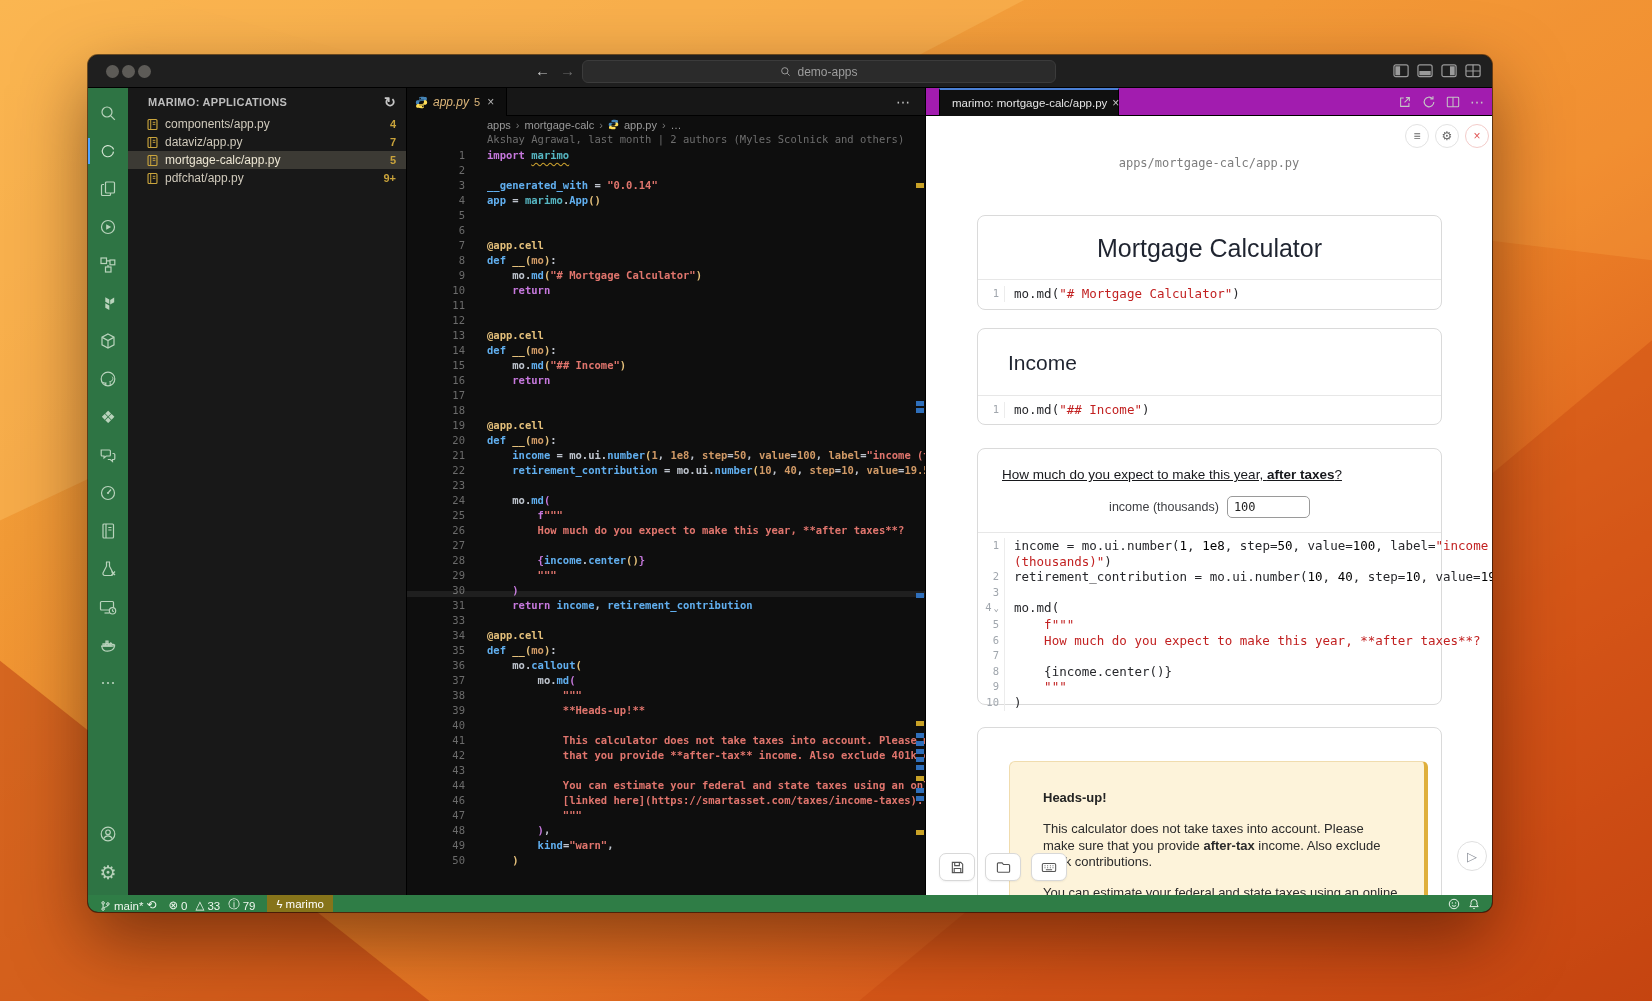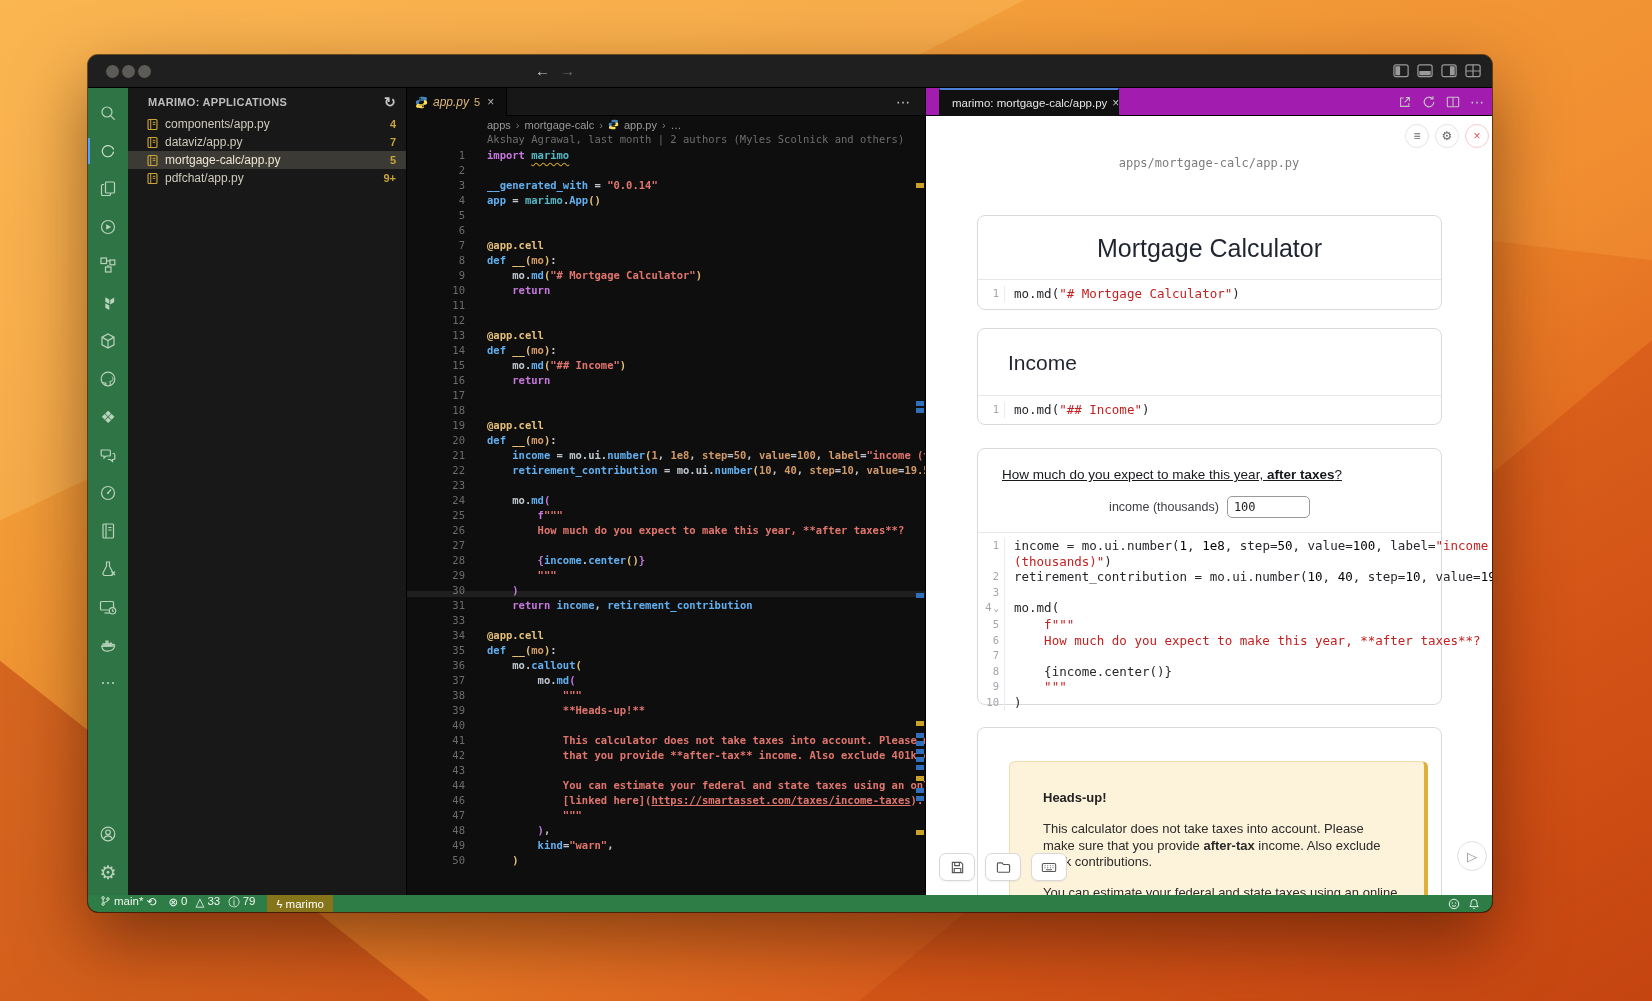--- a/index.html
+++ b/index.html
@@ -64,21 +64,21 @@
   .codearea { position:absolute; left:0; top:60px; right:0; bottom:0; overflow:hidden;
               font-family:"DejaVu Sans Mono", monospace; font-size:10.5px; font-weight:600; }
   .codearea .crow { height:15px; line-height:15px; white-space:pre; display:flex; }
   .codearea .ln { flex:none; width:58px; text-align:right; color:#6b6b6b; font-weight:400; }
   .codearea .src { flex:none; margin-left:22px; white-space:pre; }
 
   
   .t-kw{color:#c678dd} .t-fn{color:#61afef} .t-mod{color:#56b6c2}
   .t-modsq{color:#56b6c2; text-decoration:underline wavy #cda22e; text-underline-offset:3px;}
   .t-str{color:#e0756d} .t-num{color:#d19a66} .t-pun{color:#bfc5ce} .t-gold{color:#e5c07b} .t-mag{color:#c678dd}
-  .t-strlink{color:#e0756d; text-decoration:underline;margin-top:32px;}
+  .t-strlink{color:#e0756d; margin-top:32px;}
 
   .hstripe { position:absolute; left:0; right:0; top:503px; height:6px; background:rgba(255,255,255,.07); }
   .ruler { position:absolute; right:1px; top:0; bottom:0; width:8px; }
   .rmark { position:absolute; right:0; width:8px; height:5px; }
   .rmark.blue { background:#2f6fbb; } .rmark.yellow { background:#c9a227; }
 
   
   .editor2 { flex:1; position:relative; background:#161616; border-left:1px solid #000; }
   .tabs2 { position:absolute; left:0; top:0; right:0; height:28px; background:#a21caf; border-bottom:1px solid #000; }
   .tab2 { position:absolute; left:13px; top:0; width:180px; height:28px; background:#101010; border-top:2px solid #4a7fd4;
@@ -115,21 +115,21 @@
   .callout p { font-size:13px; line-height:16.5px; color:#2b2b2b; margin-bottom:14px; }
 
   .float-btn { position:absolute; width:36px; height:28px; background:#fff; border:1px solid #d8d8d8; border-radius:7px;
                display:flex; align-items:center; justify-content:center; color:#555; box-shadow:0 1px 2px rgba(0,0,0,.06); }
   .play-btn { position:absolute; width:30px; height:30px; border:1px solid #e0e0e0; border-radius:50%; background:#fff;
               display:flex; align-items:center; justify-content:center; color:#8a8f98; font-size:13px; }
 
   
   .statusbar { position:absolute; left:0; bottom:0; right:0; height:17px; background:#2f7d46; display:flex; align-items:center;
                color:#eef6ee; font-size:11.5px; padding:0 8px; gap:4px; }
-  .sb-item { display:flex; align-items:flex-start; gap:3px; padding:0 4px; height:100%; }
+  .sb-item { display:flex; align-items:flex-end; gap:3px; padding:0 4px; height:100%; }
   .sb-badge { background:#86741a; color:#fff; display:flex; align-items:center; gap:3px; padding:0 9px; height:100%; margin-left:4px; }
   .sb-right { margin-left:auto; display:flex; align-items:center; gap:8px; padding-right:4px; }
 </style>
 </head>
 <body>
 
 <div class="wall">
   <div class="shape1"></div>
     <div class="shape2"></div>
     <div class="shape3"></div>
@@ -137,20 +137,27 @@
 </div>
 
 <div class="window">
 
   <div class="titlebar">
     <div class="dot" style="left:18px"></div>
     <div class="dot" style="left:34px"></div>
     <div class="dot" style="left:50px"></div>
     <div class="navarrow" style="left:447px">←</div>
     <div class="navarrow dim" style="left:472px">→</div>
+    <div class="searchbox">
+      <svg width="11" height="11" viewBox="0 0 16 16">
+          <circle cx="7" cy="7" r="4.6" fill="none" stroke="#9d9d9d" stroke-width="1.4"></circle>
+          <path d="M10.5 10.5l3.5 3.5" stroke="#9d9d9d" stroke-width="1.4"></path>
+        </svg>
+      <span>demo-apps</span>
+    </div>
     <div class="lay-icons">
       <svg width="17" height="16" viewBox="0 0 18 16">
           <rect x="1" y="1.5" width="15" height="12.5" rx="2" fill="none" stroke="#9a9a9a" stroke-width="1.3"></rect>
           <rect x="2.5" y="3" width="5" height="9.5" fill="#9a9a9a"></rect>
         </svg>
       <svg width="17" height="16" viewBox="0 0 18 16">
           <rect x="1" y="1.5" width="15" height="12.5" rx="2" fill="none" stroke="#9a9a9a" stroke-width="1.3"></rect>
           <rect x="2.5" y="8" width="12" height="4.5" fill="#9a9a9a"></rect>
         </svg>
       <svg width="17" height="16" viewBox="0 0 18 16">

